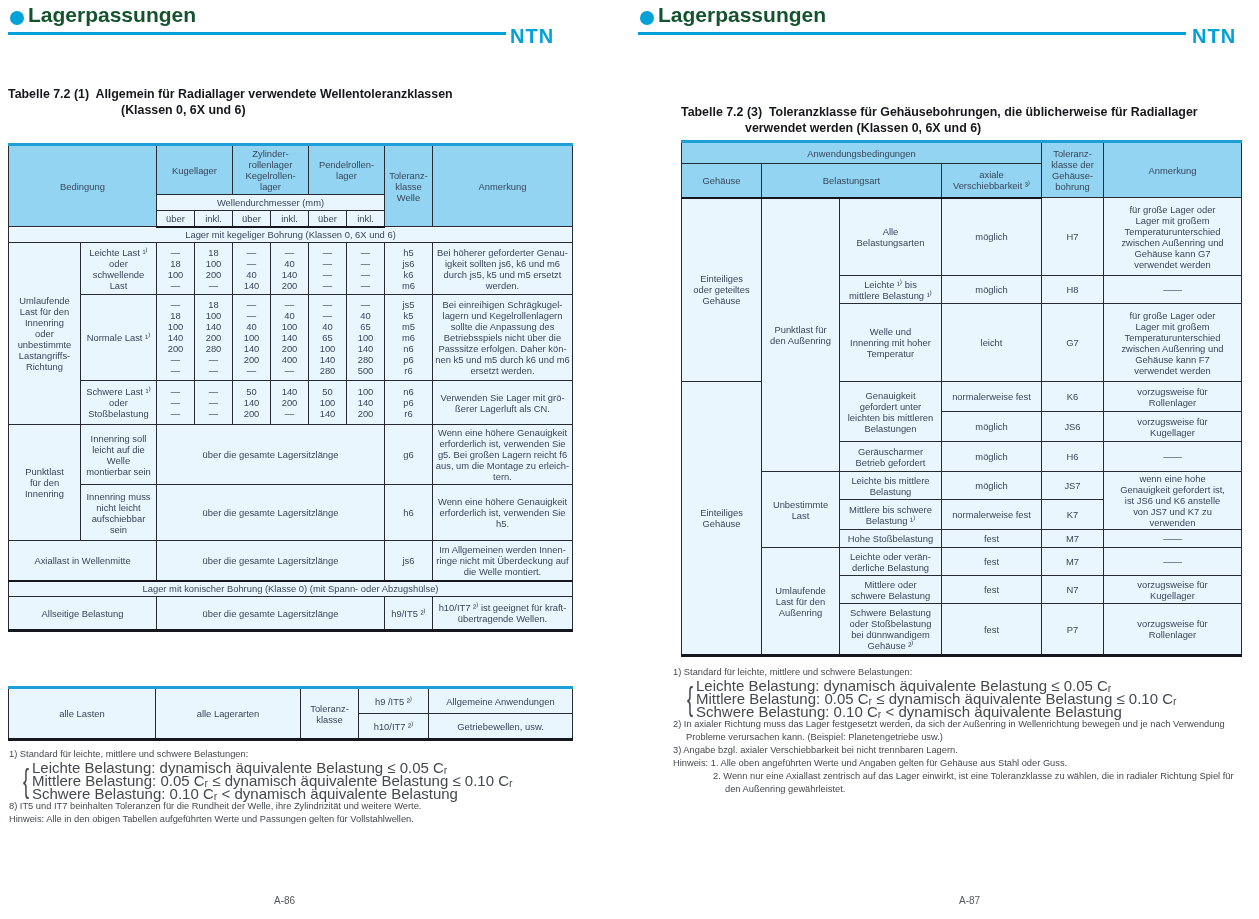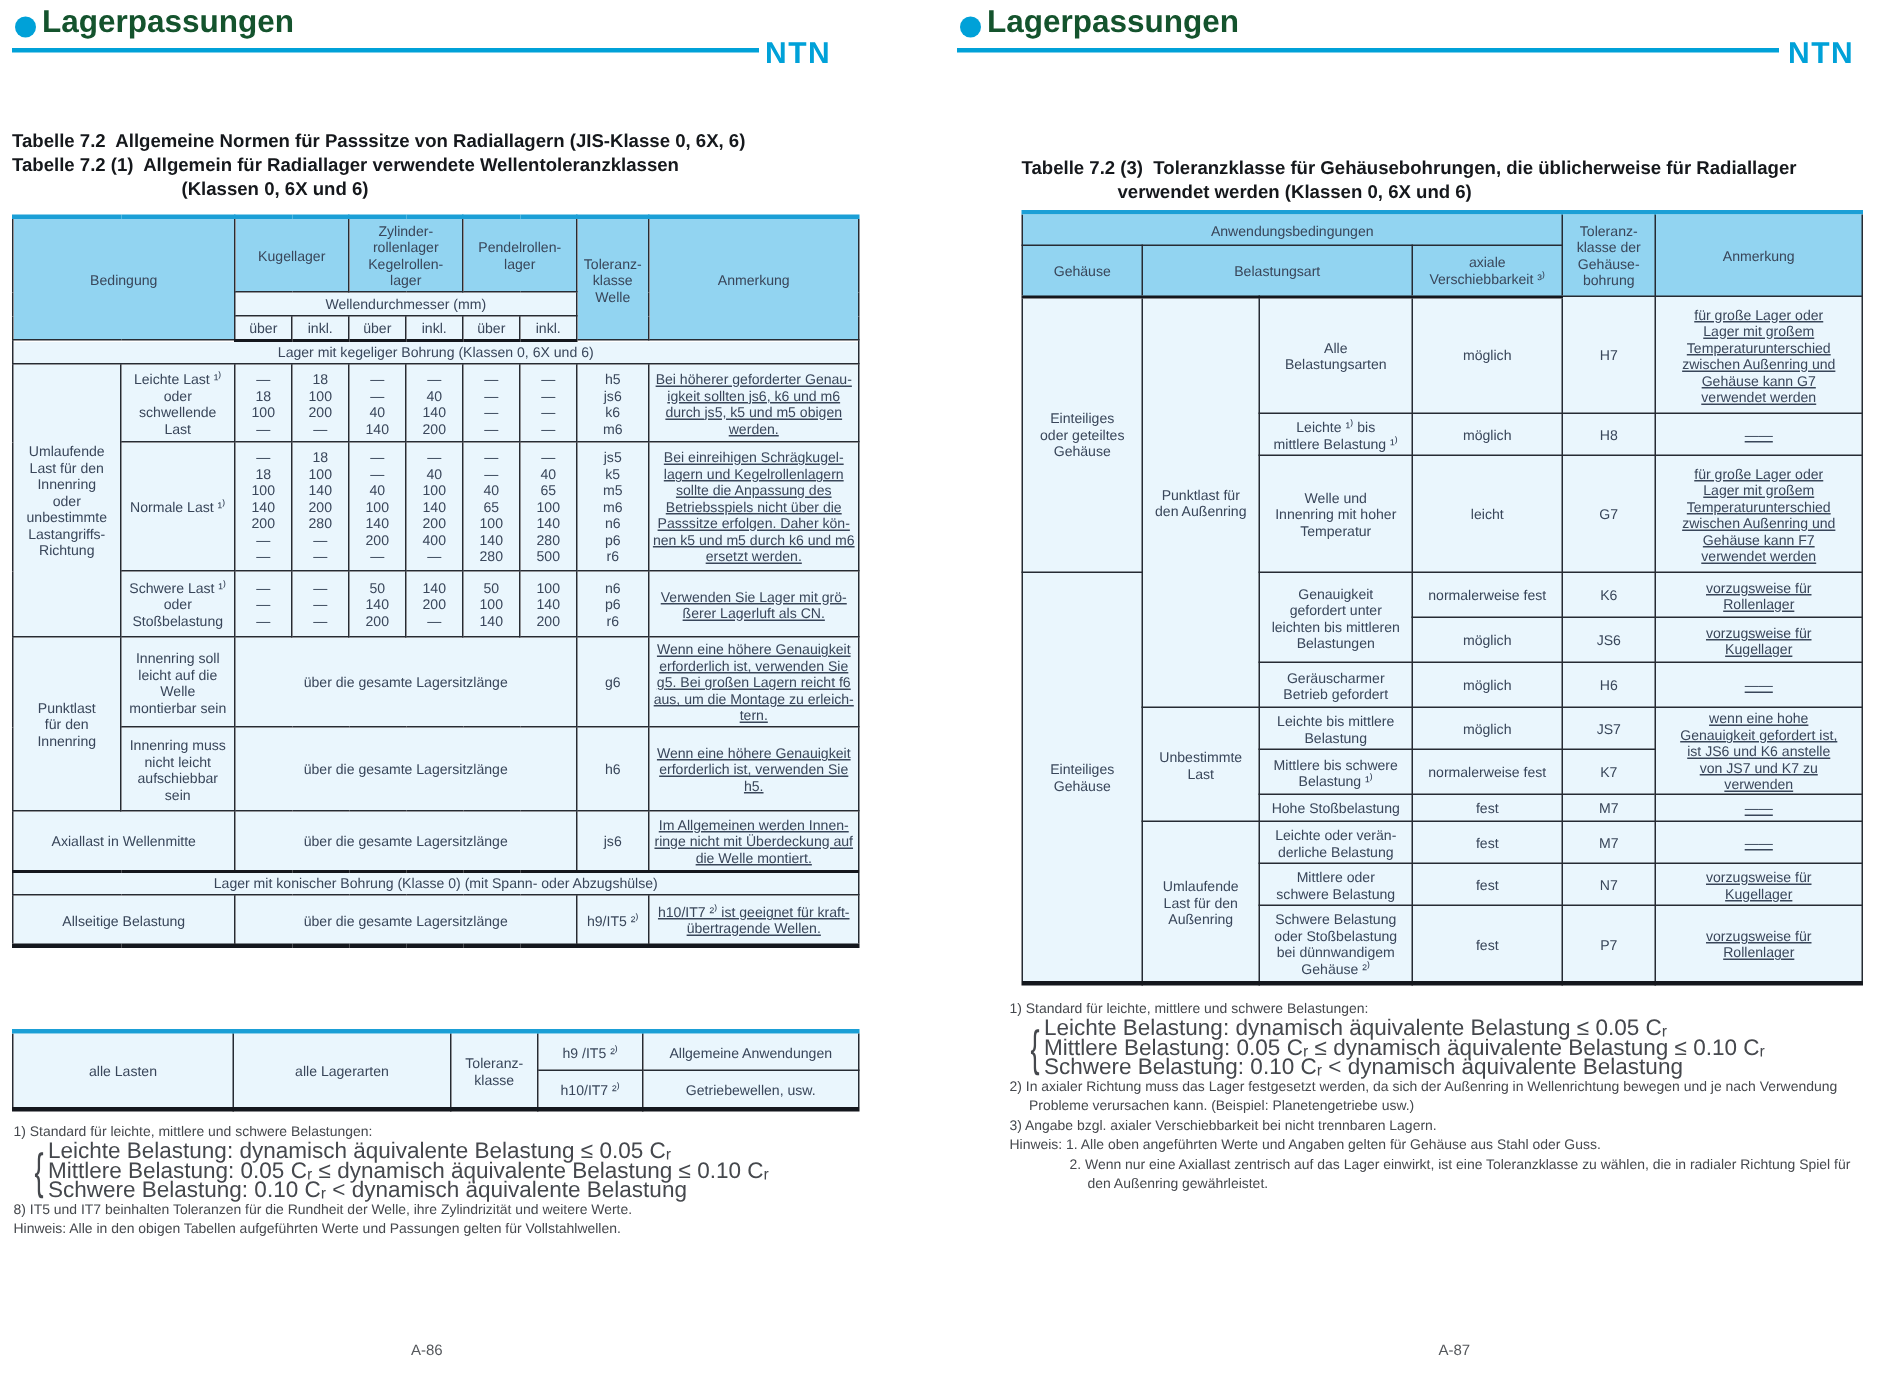--- a/index.html
+++ b/index.html
@@ -35,21 +35,21 @@
   
   table.t{border-collapse:collapse;table-layout:fixed;
           border-top:3px solid #1b9fd6;border-bottom:3px solid var(--thick);}
   table.t td, table.t th{border:1px solid var(--line);font-size:9.4px;line-height:11px;
           font-weight:normal;text-align:center;vertical-align:middle;padding:1px 2px;
           white-space:pre-line;color:var(--txt);overflow:hidden;}
   .ch{background:var(--cellblue);}
   table.t td{background:var(--celllight);}
   td.chd{background:var(--cellblue);}
   td.bandc{background:var(--band);}
-  td.anm{text-align:left;padding-left:4px;text-decoration:underline;}
+  td.anm{text-align:left;padding-left:4px;}
   tr.hr3 th, tr.hr2x th{border-bottom:2px solid var(--thick);}
   tr.band2 td{border-top:2px solid var(--thick);}
 
   
   #l-titles{position:absolute;left:8px;top:86px;}
   #l-titles .ind{margin-left:113px;}
   #l-table1{position:absolute;left:8px;top:143px;}
   #l-title2{position:absolute;left:8px;top:648px;}
   #l-title2 .ind{margin-left:113px;}
   #l-table2{position:absolute;left:8px;top:686px;}
@@ -72,21 +72,20 @@
 </head>
 <body>
 
 <div class="page" id="pageL">
   <span class="dot"></span>
   <div class="ttl">Lagerpassungen</div>
   <div class="rule"></div>
   <div class="ntn">NTN</div>
 
   <div id="l-titles">
-    <div class="tbl-title">Tabelle 7.2  Allgemeine Normen für Passsitze von Radiallagern (JIS-Klasse 0, 6X, 6)</div>
     <div class="tbl-title">Tabelle 7.2 (1)  Allgemein für Radiallager verwendete Wellentoleranzklassen</div>
     <div class="tbl-title ind">(Klassen 0, 6X und 6)</div>
   </div>
 
   <table class="t" id="l-table1">
     <colgroup>
       <col style="width:72px">
         <col style="width:76px">
       <col style="width:38px">
         <col style="width:38px">
@@ -159,21 +158,21 @@
 —
 —</td>
       <td>—
 —
 —
 —</td>
       <td class="chd">h5
 js6
 k6
 m6</td>
-      <td class="anm">Bei höherer geforderter Genau-igkeit sollten js6, k6 und m6 durch js5, k5 und m5 obigen werden.</td>
+      <td class="anm">Bei höherer geforderter Genau-igkeit sollten js6, k6 und m6 durch js5, k5 und m5 ersetzt werden.</td>
     </tr>
     <tr style="height:86px">
       <td class="chd">Normale Last ¹⁾</td>
       <td>—
 18
 100
 140
 200
 —
 —</td>

